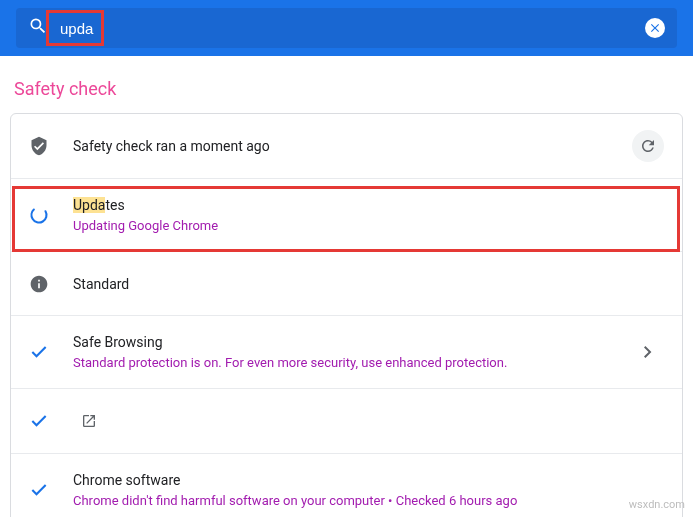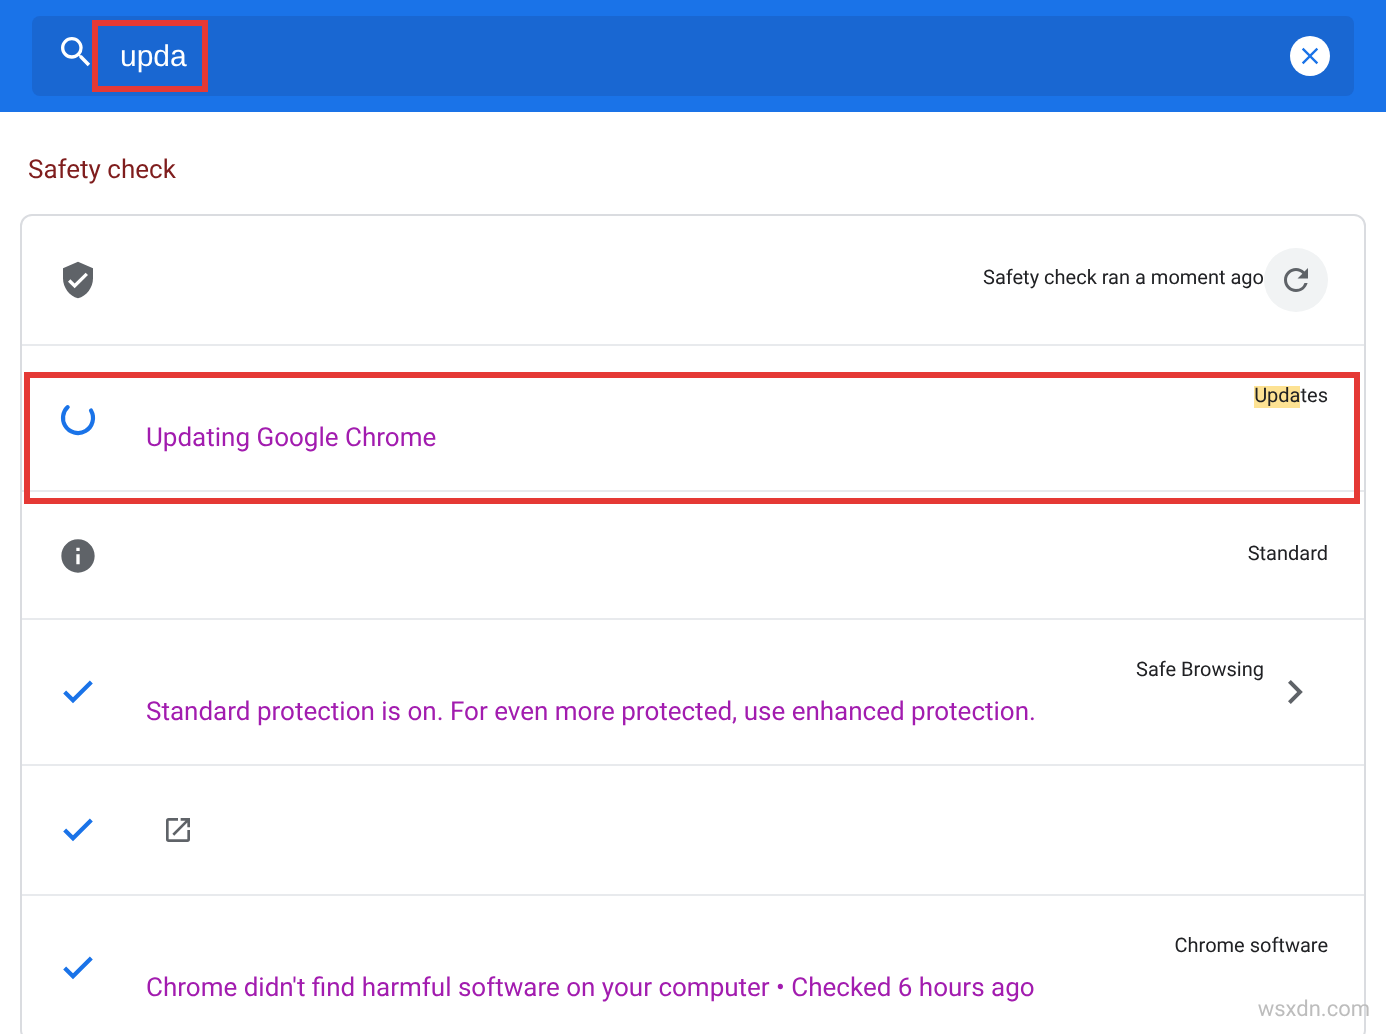--- a/index.html
+++ b/index.html
@@ -5,27 +5,27 @@
     * { box-sizing: border-box; margin: 0; padding: 0; }
     body { font-family: Roboto, Arial, sans-serif; background: #fff; width: 693px; height: 517px; overflow: hidden; position: relative; }
     .header { background: #1a73e8; height: 56px; display: flex; align-items: center; padding: 0 16px; }
     .search-wrap { display: flex; align-items: center; flex: 1; background: #1967d2; border-radius: 4px; height: 40px; padding: 0 12px; }
     .search-icon svg { width: 20px; height: 20px; fill: #fff; }
     .search-input { background: transparent; border: none; outline: none; color: #fff; font-size: 15px; margin-left: 12px; flex: 1; }
     .search-input::placeholder { color: rgba(255,255,255,0.7); }
     .clear-btn { width: 20px; height: 20px; background: #fff; border-radius: 50%; display: flex; align-items: center; justify-content: center; cursor: pointer; }
     .clear-btn svg { width: 14px; height: 14px; fill: #1a73e8; }
     .search-highlight-box { position: absolute; top: 10px; left: 46px; width: 58px; height: 36px; border: 3px solid #e53935; pointer-events: none; }
-    .section-title { font-size: 13px; color: #7f1d1d; padding: 22px 0 14px 14px; }
+    .section-title { font-size: 18px; color: #ec4899; padding: 22px 0 14px 14px; }
     .card { margin: 0 10px 0 10px; border: 1px solid #dadce0; border-radius: 6px; overflow: hidden; }
     .row { display: flex; align-items: center; padding: 16px 18px; border-bottom: 1px solid #e8eaed; min-height: 64px; position: relative; }
     .row:last-child { border-bottom: none; }
     .row-icon { width: 20px; flex-shrink: 0; margin-right: 24px; display: flex; align-items: center; justify-content: center; }
     .row-body { flex: 1; }
-    .row-title { font-size: 10px; color: #202124; line-height: 20px; text-align: right; }
+    .row-title { font-size: 14px; color: #202124; line-height: 20px; }
     .row-sub { font-size: 13px; color: #a21caf; line-height: 18px; margin-top: 2px; }
     .row-action { width: 32px; height: 32px; display: flex; align-items: center; justify-content: center; }
     .reload-btn { width: 32px; height: 32px; background: #f1f3f4; border-radius: 50%; display: flex; align-items: center; justify-content: center; cursor: pointer; }
     .hl { display: inline; }
     mark { background: #fde293; color: #202124; }
     .spinner-icon svg { width: 20px; height: 20px; }
     .shield-icon svg, .info-icon svg { width: 20px; height: 20px; fill: #5f6368; }
     .check-icon svg { width: 20px; height: 20px; stroke: #1a73e8; fill: none; stroke-width: 2.5; }
     .reload-btn svg { width: 18px; height: 18px; fill: #5f6368; }
     .chev svg { width: 8px; height: 12px; fill: #5f6368; }
@@ -97,21 +97,21 @@
   </div>
 
   <div class="row">
     <span class="row-icon check-icon">
       <svg viewBox="0 0 24 24">
           <polyline points="4,12 9,17 20,6"></polyline>
         </svg>
     </span>
     <div class="row-body">
       <div class="row-title">Safe Browsing</div>
-      <div class="row-sub">Standard protection is on. For even more protected, use enhanced protection.</div>
+      <div class="row-sub">Standard protection is on. For even more security, use enhanced protection.</div>
     </div>
     <div class="row-action chev">
       <svg viewBox="0 0 8 12">
           <path d="M0 10.59L4.58 6 0 1.41 1.41 0l6 6-6 6z"></path>
         </svg>
     </div>
   </div>
 
   <div class="row">
     <span class="row-icon check-icon">

